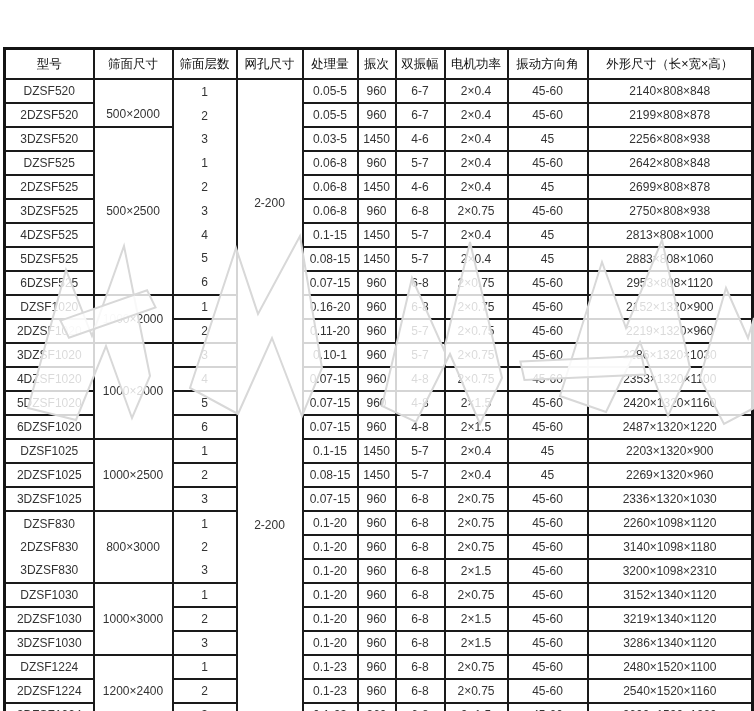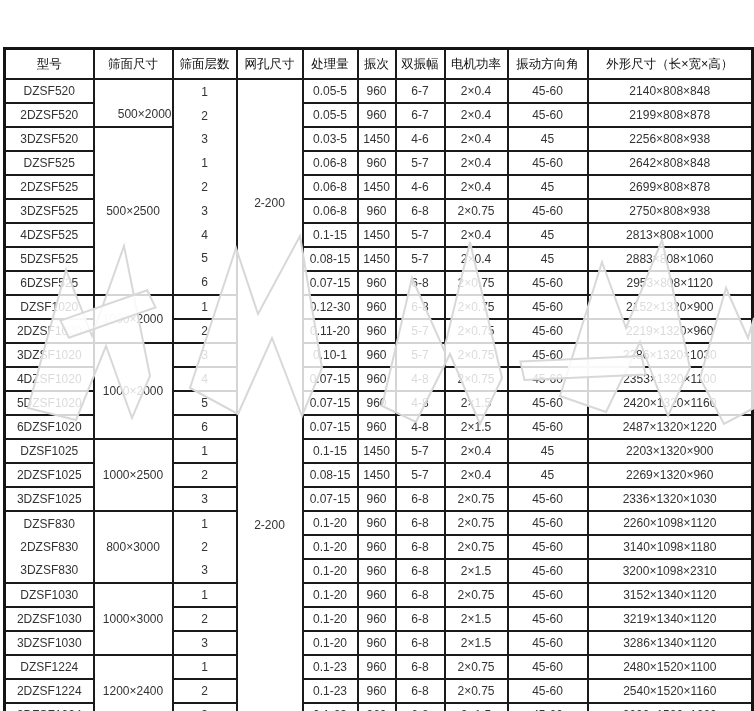--- a/index.html
+++ b/index.html
@@ -12,21 +12,21 @@
   tbody tr{height:24px;}
   col.c-model{width:89px}col.c-size{width:79px}col.c-layers{width:64px}col.c-mesh{width:66px}
   col.c-cap{width:55px}col.c-freq{width:38px}col.c-amp{width:49px}col.c-pow{width:63px}
   col.c-ang{width:80px}col.c-dim{width:165px}
   .stack{display:flex;flex-direction:column;height:100%;}
   .stack>div{flex:1;display:flex;align-items:center;justify-content:center;}
   td.mesh-cell{position:relative;text-decoration:underline;}
   td.mesh-cell span{position:absolute;left:0;right:0;text-align:center;}
   td.mesh-cell span:nth-child(1){top:calc(19% - 7px);}
   td.mesh-cell span:nth-child(2){top:calc(69% - 7px);}
-  td.valign-low{vertical-align:bottom;text-align:right;}
+  td.valign-low{vertical-align:bottom;}
   td.valign-low .low{height:24px;line-height:24px;}
   .watermark{position:absolute;left:0;top:218px;width:754px;height:235px;pointer-events:none;}
 </style>
 </head>
 <body>
 
 <div class="wrap">
   <table class="spec">
     <colgroup>
       <col class="c-model">
@@ -158,21 +158,21 @@
           <td>2×0.75</td>
           <td>45-60</td>
           <td>2953×808×1120</td>
         </tr>
         <tr>
           <td>DZSF1020</td>
           <td rowspan="2">
             <div>1000×2000</div>
           </td>
           <td>1</td>
-          <td>0.12-30</td>
+          <td>0.16-20</td>
           <td>960</td>
           <td>6-8</td>
           <td>2×0.75</td>
           <td>45-60</td>
           <td>2152×1320×900</td>
         </tr>
         <tr>
           <td>2DZSF1020</td>
           <td>2</td>
           <td>0.11-20</td>

